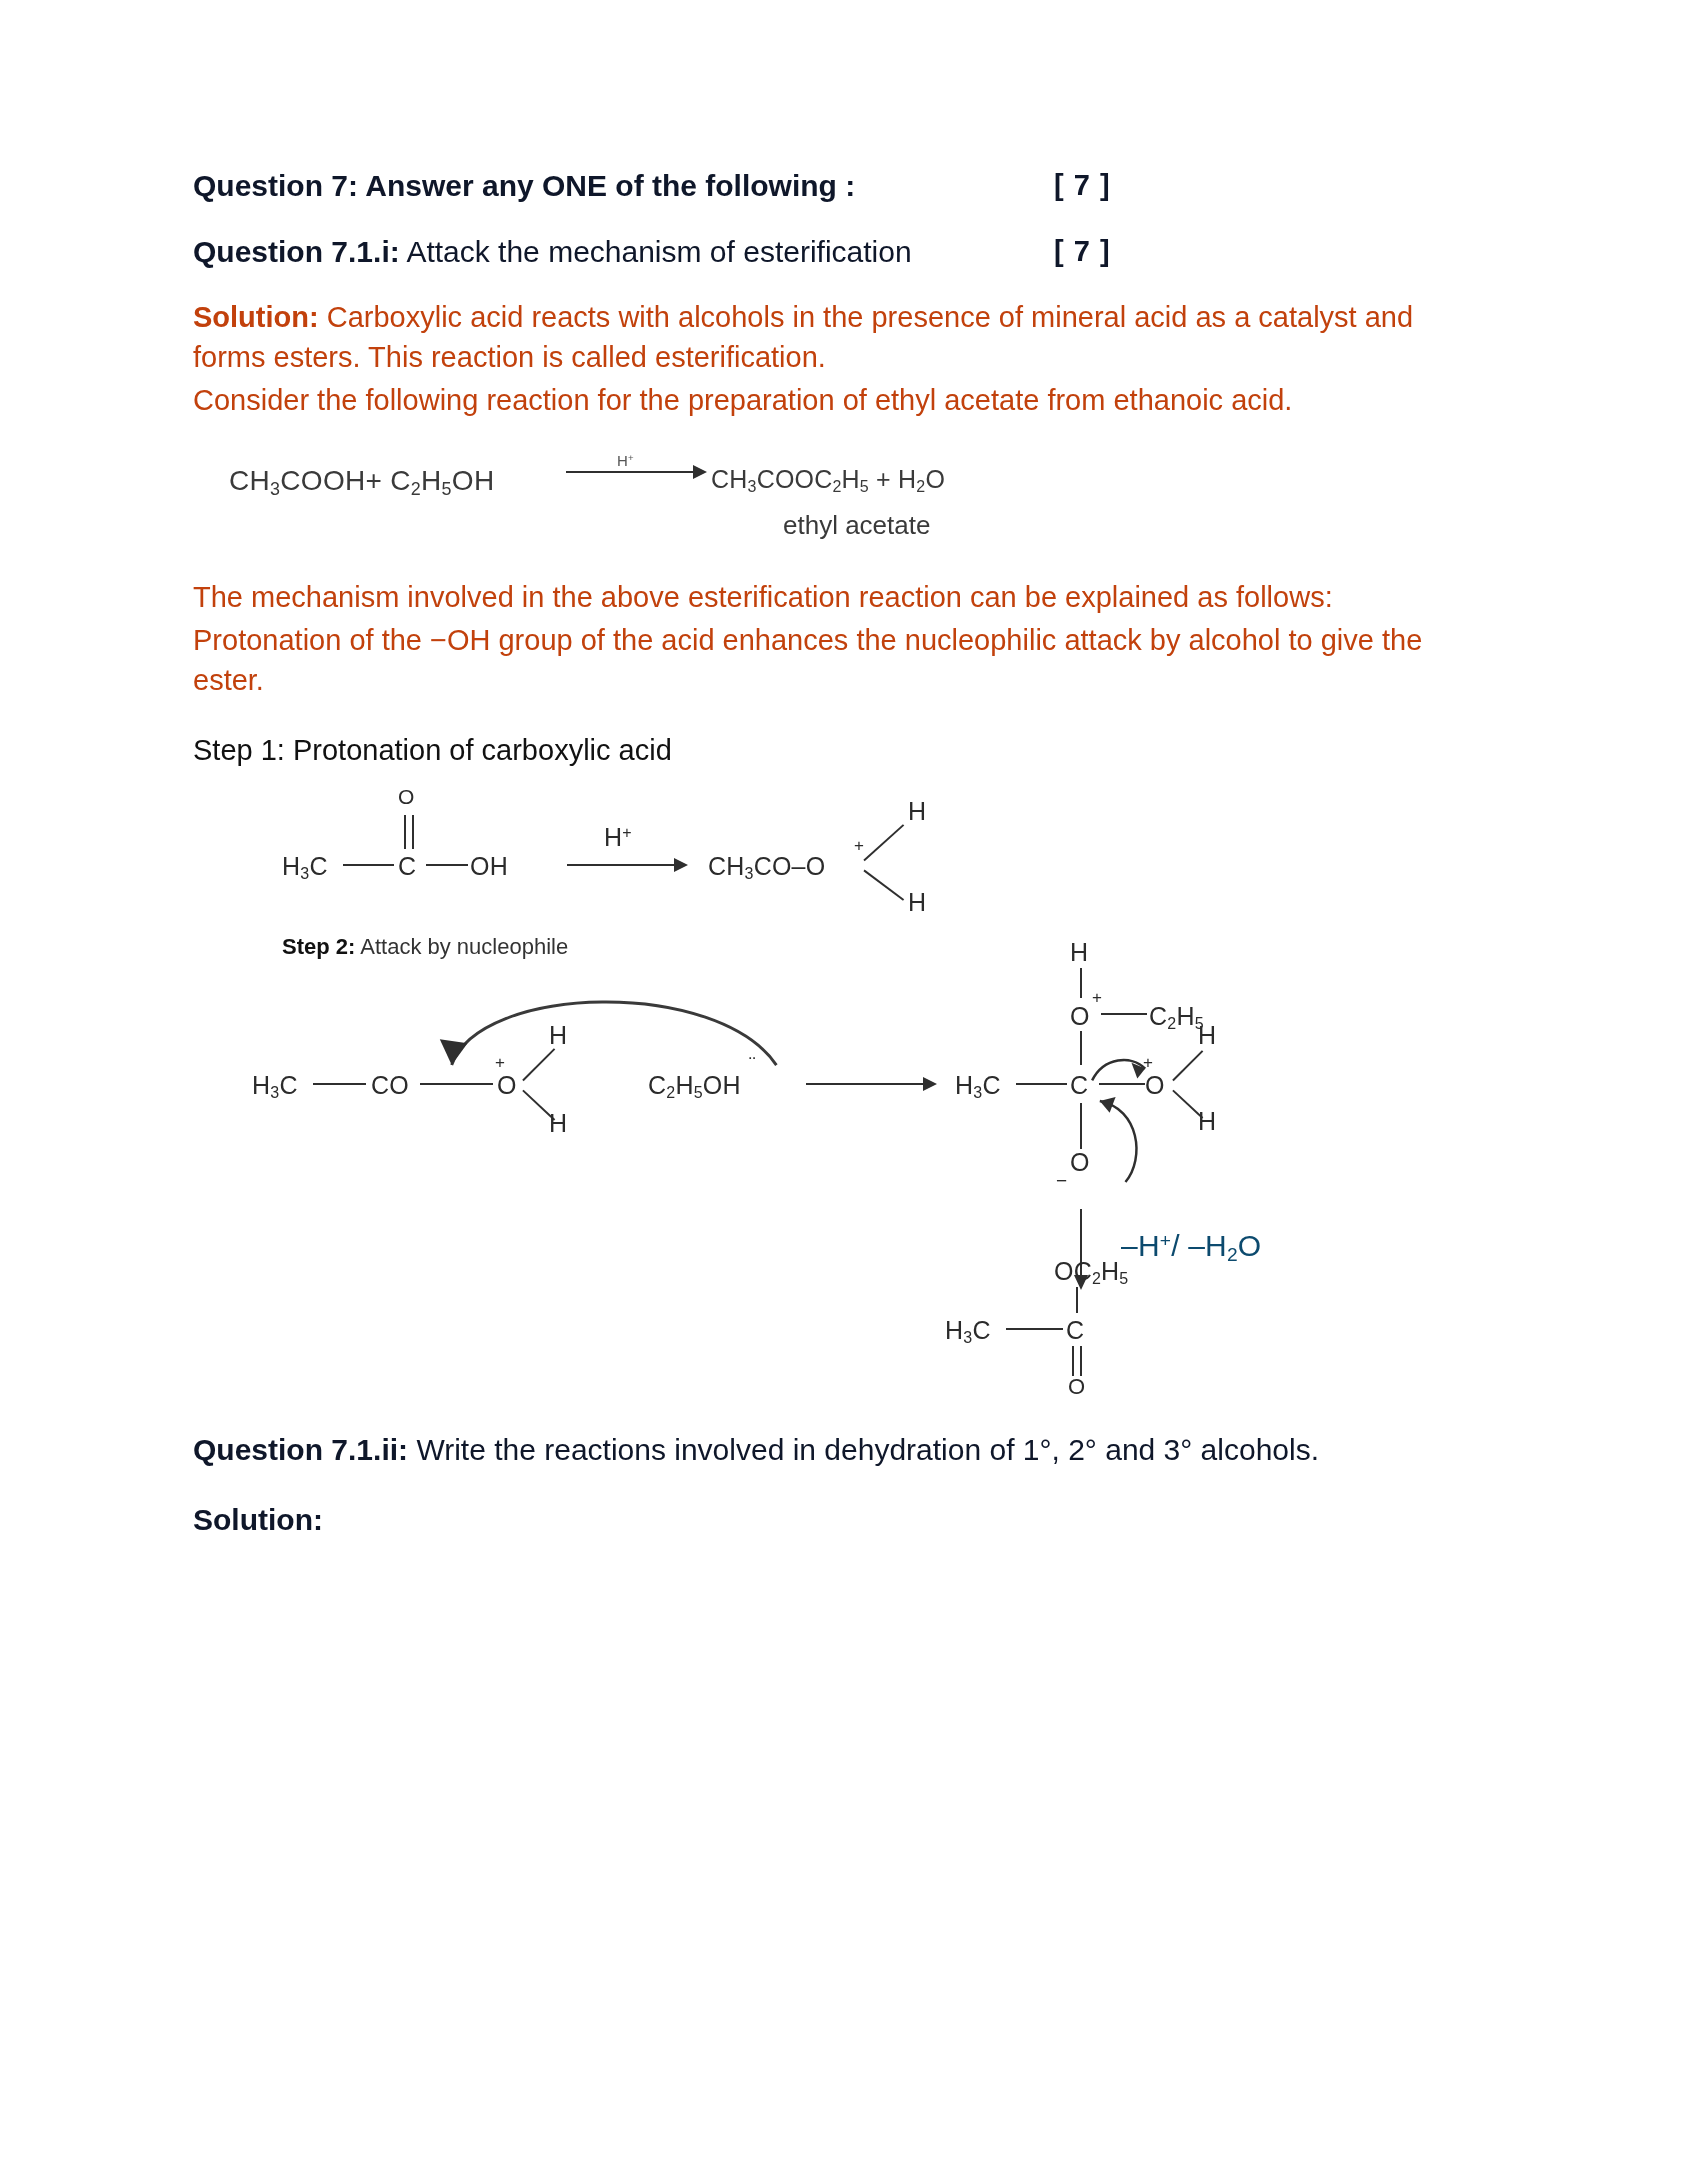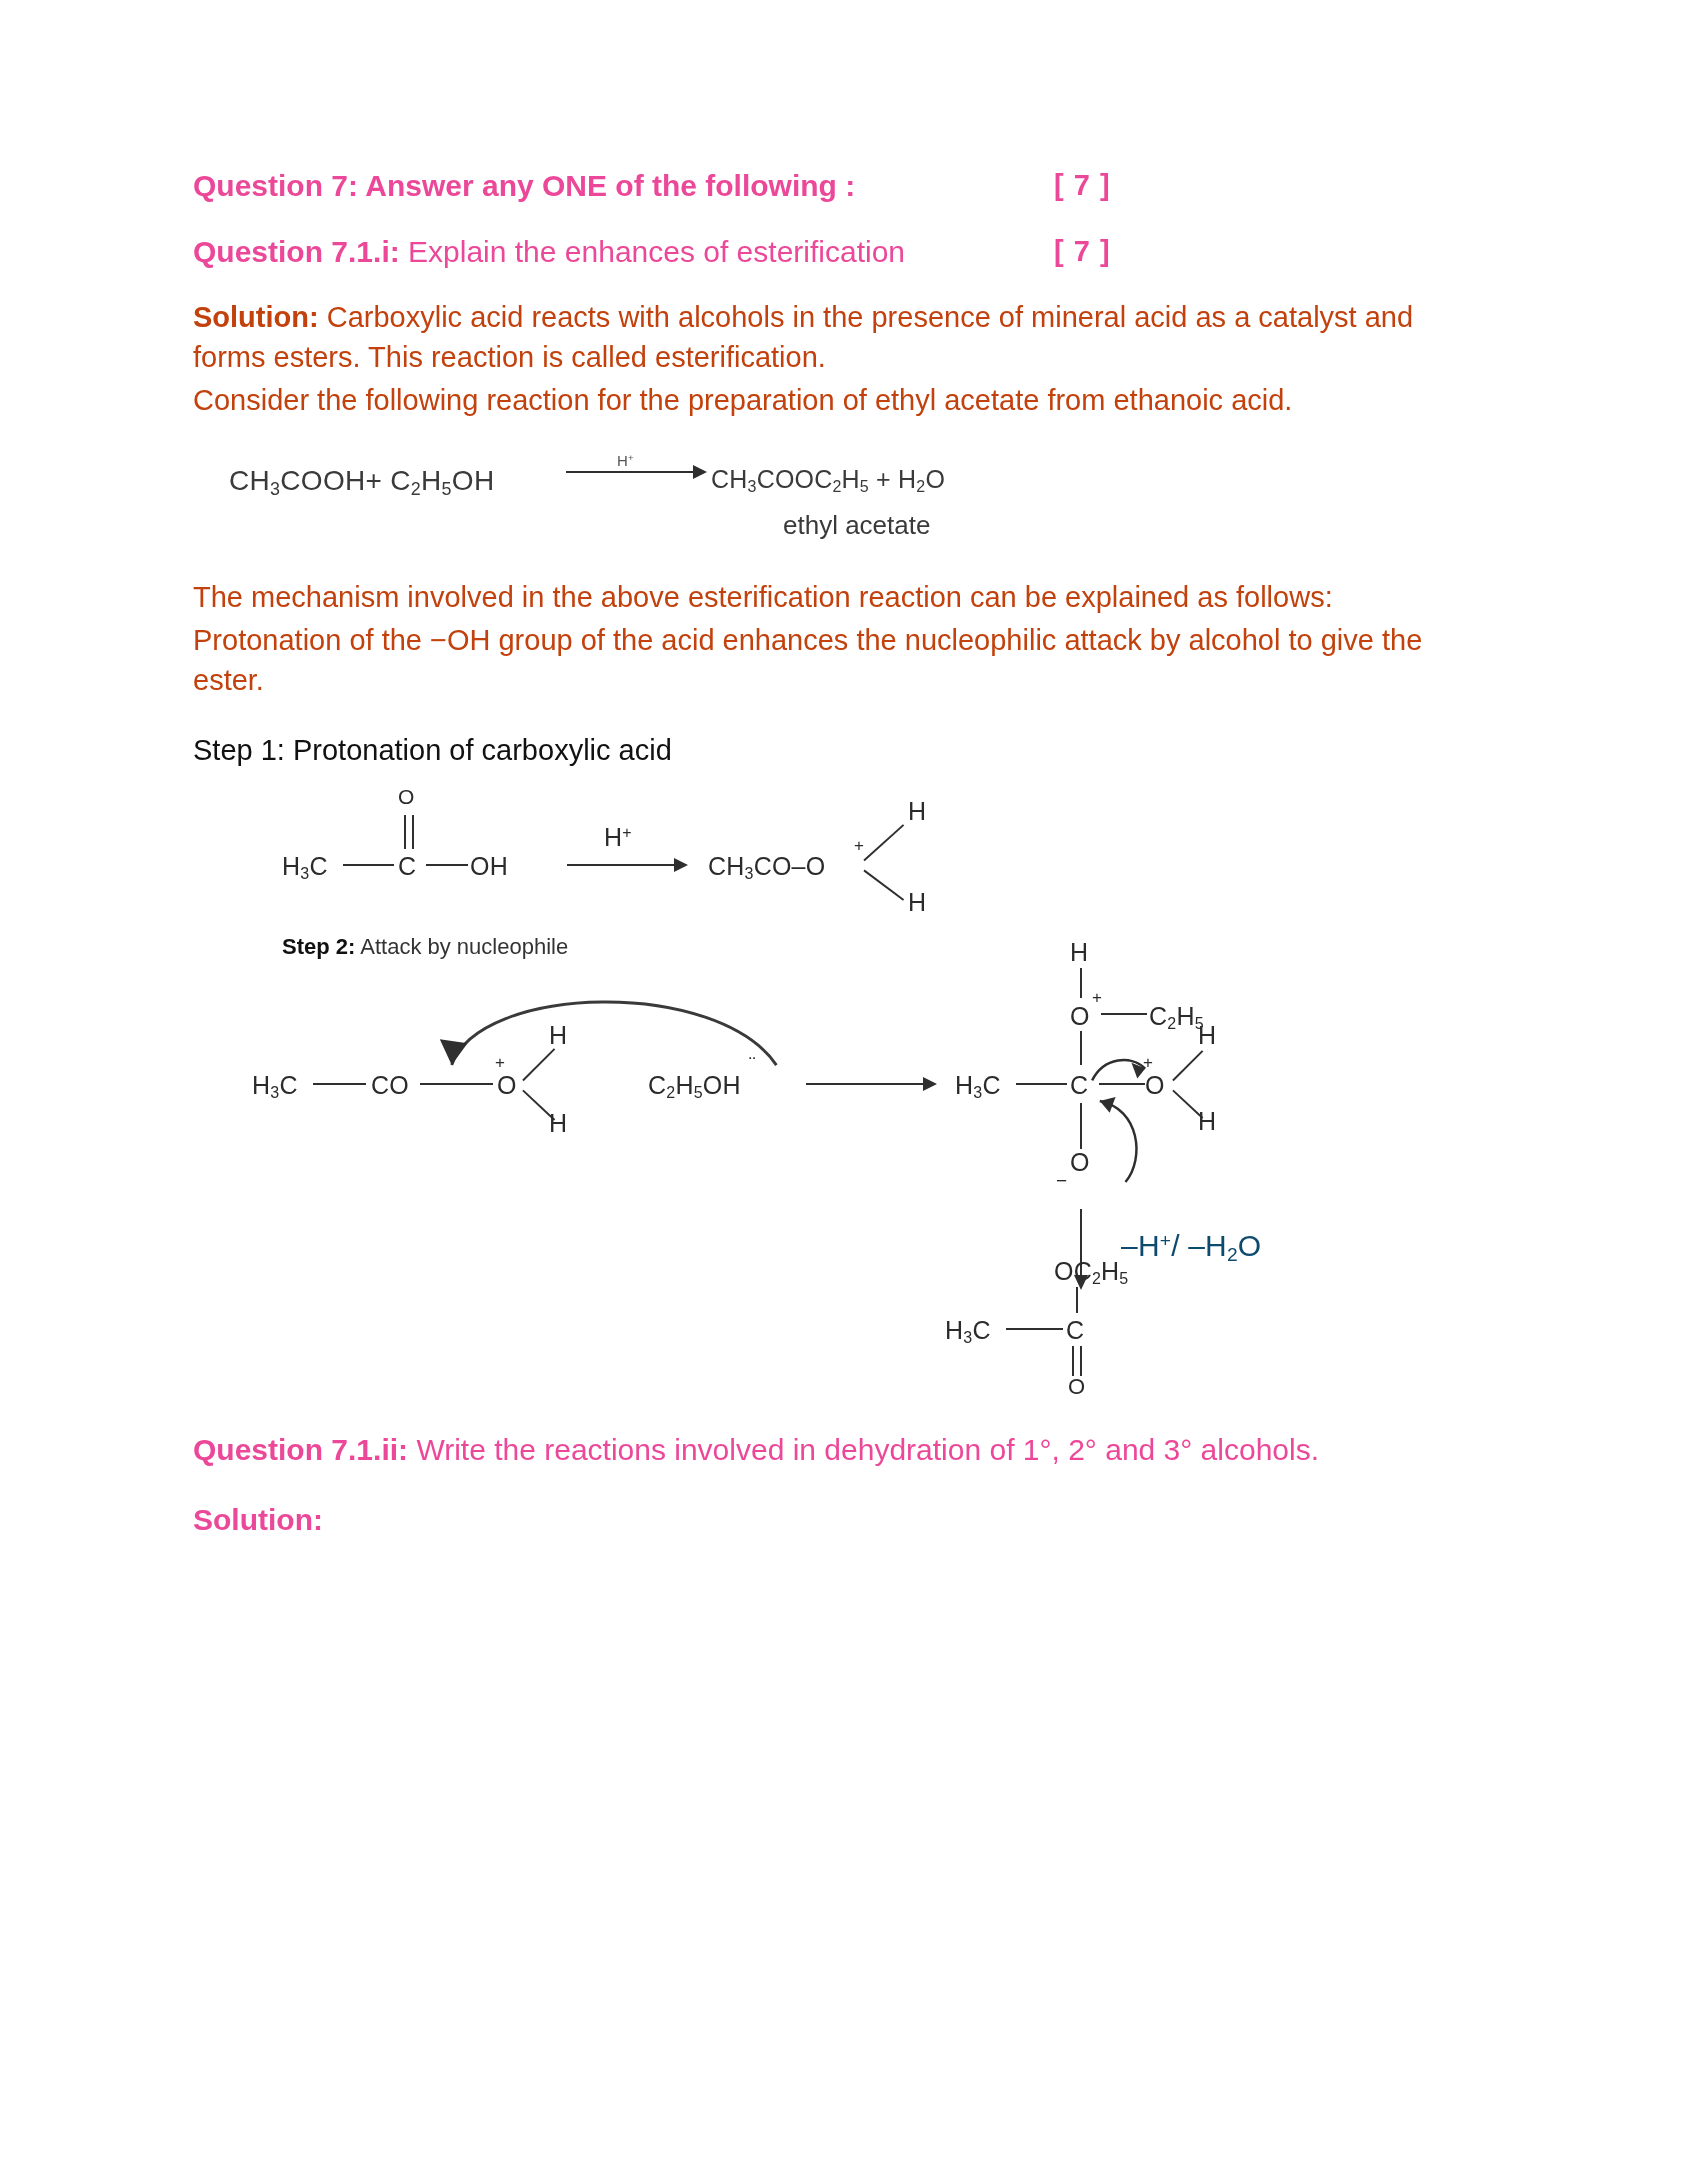--- a/index.html
+++ b/index.html
@@ -29,21 +29,21 @@
     left: 193px;
     top: 166px;
     width: 1257px;
   }
   .q-line {
     font-size: 30px;
     line-height: 1.34;
     margin: 0 0 26px 0;
     position: relative;
     font-weight: 400;
-    color: #ec4899;
+    color: #0f172a;
   }
   .q-line .lead {
     font-weight: 700;
   }
   .marks {
     position: absolute;
     left: 861px;
     top: 0;
     font-weight: 700;
     letter-spacing: 1px;
@@ -196,21 +196,21 @@
 
 <div class="page">
   <div class="content">
 
     <div class="q-line">
       <span class="lead">Question 7:</span><span class="lead"> Answer any ONE of the following :</span>
       <span class="marks">[ 7 ]</span>
     </div>
 
     <div class="q-line">
-      <span class="lead">Question 7.1.i:</span><span> Explain the enhances of esterification</span>
+      <span class="lead">Question 7.1.i:</span><span> Attack the mechanism of esterification</span>
       <span class="marks">[ 7 ]</span>
     </div>
 
     <div class="para">
       <span class="lead">Solution:</span><span> Carboxylic acid reacts with alcohols in the presence of mineral acid as a catalyst and forms esters. This reaction is called esterification.</span>
     </div>
     <div class="para">Consider the following reaction for the preparation of ethyl acetate from ethanoic acid.</div>
 
     <div class="block-gap-md"></div>
 

